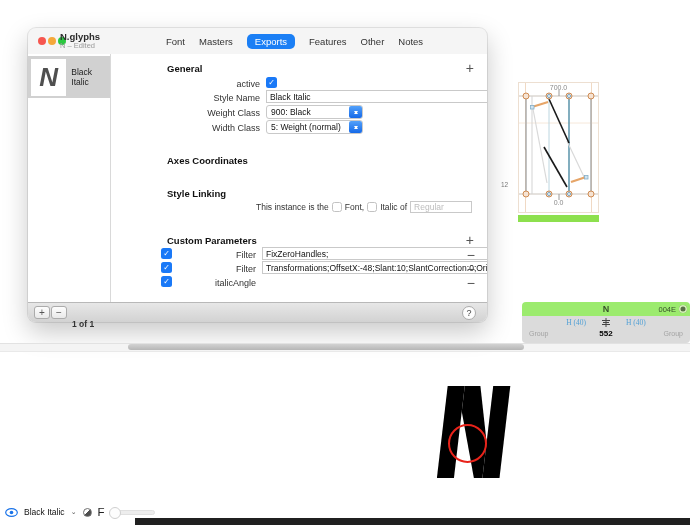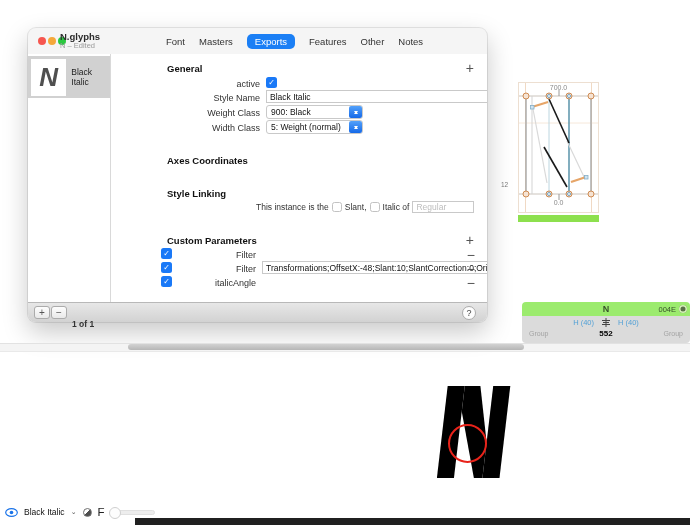--- a/index.html
+++ b/index.html
@@ -62,22 +62,22 @@
   .gp-side { position:absolute; left:501px; top:181px; font-size:6.5px; color:#777; }
 
   
   #info-box { position:absolute; left:522px; top:302px; width:168px; }
   .ib-header { position:relative; height:14px; background:#9ceb6e; border-radius:4px 4px 0 0; }
   .ib-glyph { position:absolute; left:0; right:0; top:2px; text-align:center; font-size:9px; color:#37512b; font-weight:600; }
   .ib-unicode { position:absolute; right:14px; top:3px; font-size:7.5px; color:#37512b; }
   .ib-uni-icon { position:absolute; right:3px; top:3px; width:8px; height:8px; border-radius:50%;
     background:#5a7048; box-shadow:inset 0 0 0 1.5px #d6f3b9; }
   .ib-body { position:relative; height:27px; background:#dbdbdb; border-radius:0 0 4px 4px; }
-  .ib-kern { position:absolute; left:0; right:0; top:2px; display:flex; justify-content:center; align-items:flex-start; gap:8px;
-    font-size:7.5px; color:#53a1d6; }
+  .ib-kern { position:absolute; left:0; right:0; top:2px; display:flex; justify-content:center; align-items:flex-start; gap:16px;
+    font-size:7.5px; color:#53a1d6;font-family:Liberation Serif, serif; }
   .ib-group-l { position:absolute; left:7px; top:14px; font-size:7px; color:#a3a3a3; }
   .ib-group-r { position:absolute; right:7px; top:14px; font-size:7px; color:#a3a3a3; }
   .ib-width { position:absolute; left:0; right:0; top:13px; text-align:center; font-size:8px; font-weight:600; color:#000; }
 
   
   .scroll-track { position:absolute; left:0; top:343px; width:690px; height:9px; background:#f4f4f4;
     border-top:1px solid #e2e2e2; border-bottom:1px solid #e9e9e9; }
   .scroll-thumb { position:absolute; left:128px; top:344px; width:396px; height:6px;
     background:linear-gradient(#d2d2d2,#b6b6b6); border-radius:3px; }
 
@@ -157,31 +157,32 @@
             <i class="down"></i>
           </span>
       </div>
 
       <div class="sec-heading" style="left:15px; top:101px;">Axes Coordinates</div>
 
       <div class="sec-heading" style="left:15px; top:134px;">Style Linking</div>
       <div class="linking-row" style="left:104px; top:147px;">
         <span>This instance is the</span>
         <span class="checkbox empty" style="width:10px;height:10px;"></span>
-        <span>Slant,</span>
+        <span>Font,</span>
         <span class="checkbox empty" style="width:10px;height:10px;"></span>
         <span>Italic of</span>
         <input class="text-input placeholder-input" style="width: 62px; height: 12px;" placeholder="Regular">
       </div>
 
       <div class="sec-heading" style="left:15px; top:181px;">Custom Parameters</div>
       <div class="plus-btn" style="right:13px; top:181px;">+</div>
 
       <div class="checkbox" style="left:9px; top:194px;">✓</div>
       <div class="row-label" style="left:0; width:104px; top:196px;">Filter</div>
+      <input class="text-input" style="left: 110px; top: 193px; width: 233px; height: 13px;" value="FixZeroHandles;">
       <div class="minus-btn" style="right:12px; top:196px;">−</div>
 
       <div class="checkbox" style="left:9px; top:208px;">✓</div>
       <div class="row-label" style="left:0; width:104px; top:210px;">Filter</div>
       <input class="text-input" style="left: 110px; top: 207px; width: 233px; height: 13px;" value="Transformations;OffsetX:-48;Slant:10;SlantCorrection:0;Origin:4;">
       <div class="minus-btn" style="right:12px; top:210px;">−</div>
 
       <div class="checkbox" style="left:9px; top:222px;">✓</div>
       <div class="row-label" style="left:0; width:104px; top:224px;">italicAngle</div>
       <div class="minus-btn" style="right:12px; top:224px;">−</div>

